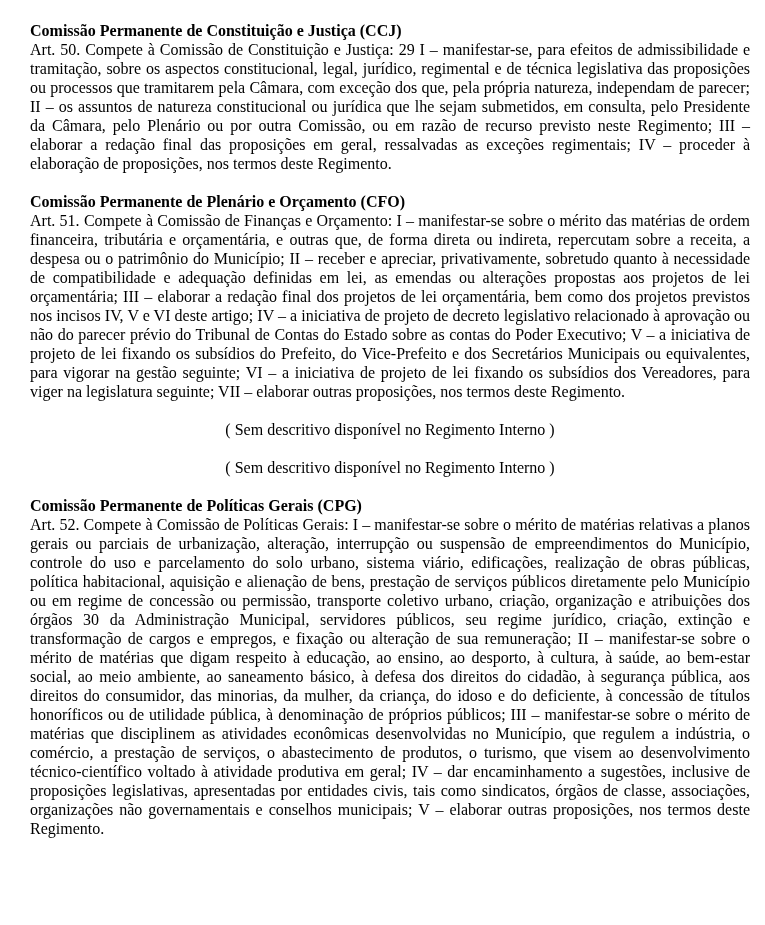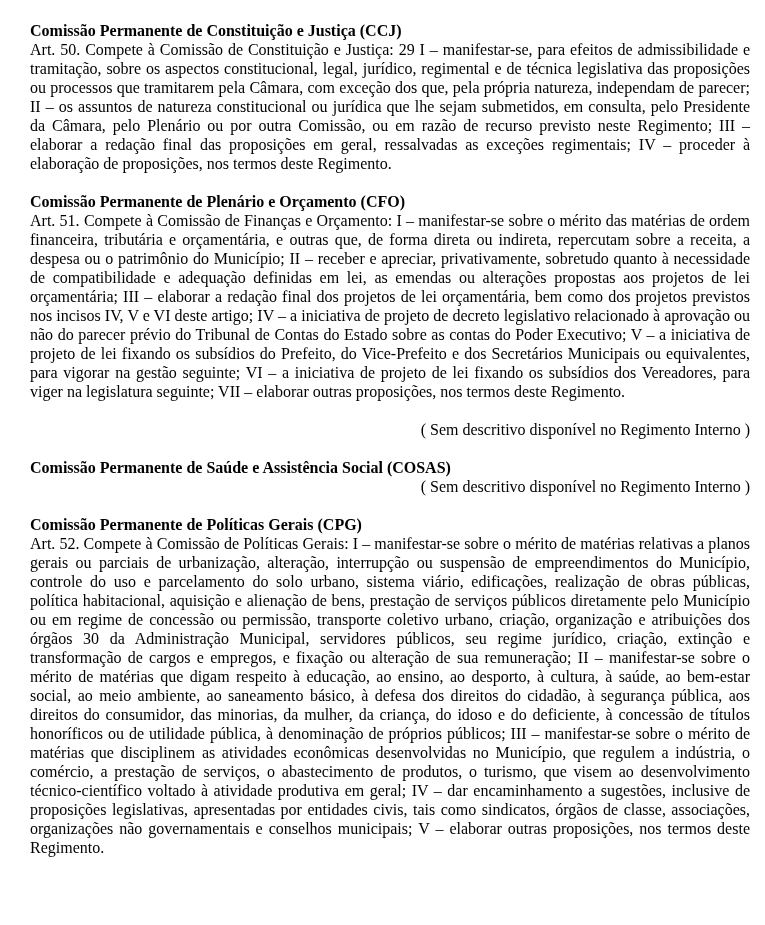--- a/index.html
+++ b/index.html
@@ -34,21 +34,22 @@
     font-size: 16px;
     line-height: 19px;
     font-weight: bold;
     text-align: left;
   }
   .section-body {
     margin: 0;
     text-align: justify;
   }
   .section-body.no-justify {
-    text-align: right;
+    text-align: center;
+    margin-top: 10px;
   }
 </style>
 </head>
 <body>
 
 <div class="page">
 
   <section class="section">
     <h2 class="section-heading">Comissão Permanente de Constituição e Justiça (CCJ)</h2>
     <p class="section-body">Art. 50. Compete à Comissão de Constituição e Justiça: 29 I – manifestar-se, para efeitos de admissibilidade e tramitação, sobre os aspectos constitucional, legal, jurídico, regimental e de técnica legislativa das proposições ou processos que tramitarem pela Câmara, com exceção dos que, pela própria natureza, independam de parecer; II – os assuntos de natureza constitucional ou jurídica que lhe sejam submetidos, em consulta, pelo Presidente da Câmara, pelo Plenário ou por outra Comissão, ou em razão de recurso previsto neste Regimento; III – elaborar a redação final das proposições em geral, ressalvadas as exceções regimentais; IV – proceder à elaboração de proposições, nos termos deste Regimento.</p>
@@ -57,21 +58,20 @@
   <section class="section">
     <h2 class="section-heading">Comissão Permanente de Plenário e Orçamento (CFO)</h2>
     <p class="section-body">Art. 51. Compete à Comissão de Finanças e Orçamento: I – manifestar-se sobre o mérito das matérias de ordem financeira, tributária e orçamentária, e outras que, de forma direta ou indireta, repercutam sobre a receita, a despesa ou o patrimônio do Município; II – receber e apreciar, privativamente, sobretudo quanto à necessidade de compatibilidade e adequação definidas em lei, as emendas ou alterações propostas aos projetos de lei orçamentária; III – elaborar a redação final dos projetos de lei orçamentária, bem como dos projetos previstos nos incisos IV, V e VI deste artigo; IV – a iniciativa de projeto de decreto legislativo relacionado à aprovação ou não do parecer prévio do Tribunal de Contas do Estado sobre as contas do Poder Executivo; V – a iniciativa de projeto de lei fixando os subsídios do Prefeito, do Vice-Prefeito e dos Secretários Municipais ou equivalentes, para vigorar na gestão seguinte; VI – a iniciativa de projeto de lei fixando os subsídios dos Vereadores, para viger na legislatura seguinte; VII – elaborar outras proposições, nos termos deste Regimento.</p>
   </section>
 
   <section class="section">
     <p class="section-body no-justify">( Sem descritivo disponível no Regimento Interno )</p>
   </section>
 
   <section class="section">
-    <h2 class="section-heading">Comissão Permanente de Saúde e Assistência Social (COSAS)</h2>
     <p class="section-body no-justify">( Sem descritivo disponível no Regimento Interno )</p>
   </section>
 
   <section class="section">
     <h2 class="section-heading">Comissão Permanente de Políticas Gerais (CPG)</h2>
     <p class="section-body">Art. 52. Compete à Comissão de Políticas Gerais: I – manifestar-se sobre o mérito de matérias relativas a planos gerais ou parciais de urbanização, alteração, interrupção ou suspensão de empreendimentos do Município, controle do uso e parcelamento do solo urbano, sistema viário, edificações, realização de obras públicas, política habitacional, aquisição e alienação de bens, prestação de serviços públicos diretamente pelo Município ou em regime de concessão ou permissão, transporte coletivo urbano, criação, organização e atribuições dos órgãos 30 da Administração Municipal, servidores públicos, seu regime jurídico, criação, extinção e transformação de cargos e empregos, e fixação ou alteração de sua remuneração; II – manifestar-se sobre o mérito de matérias que digam respeito à educação, ao ensino, ao desporto, à cultura, à saúde, ao bem-estar social, ao meio ambiente, ao saneamento básico, à defesa dos direitos do cidadão, à segurança pública, aos direitos do consumidor, das minorias, da mulher, da criança, do idoso e do deficiente, à concessão de títulos honoríficos ou de utilidade pública, à denominação de próprios públicos; III – manifestar-se sobre o mérito de matérias que disciplinem as atividades econômicas desenvolvidas no Município, que regulem a indústria, o comércio, a prestação de serviços, o abastecimento de produtos, o turismo, que visem ao desenvolvimento técnico-científico voltado à atividade produtiva em geral; IV – dar encaminhamento a sugestões, inclusive de proposições legislativas, apresentadas por entidades civis, tais como sindicatos, órgãos de classe, associações, organizações não governamentais e conselhos municipais; V – elaborar outras proposições, nos termos deste Regimento.</p>
   </section>
 
 </div>
 

